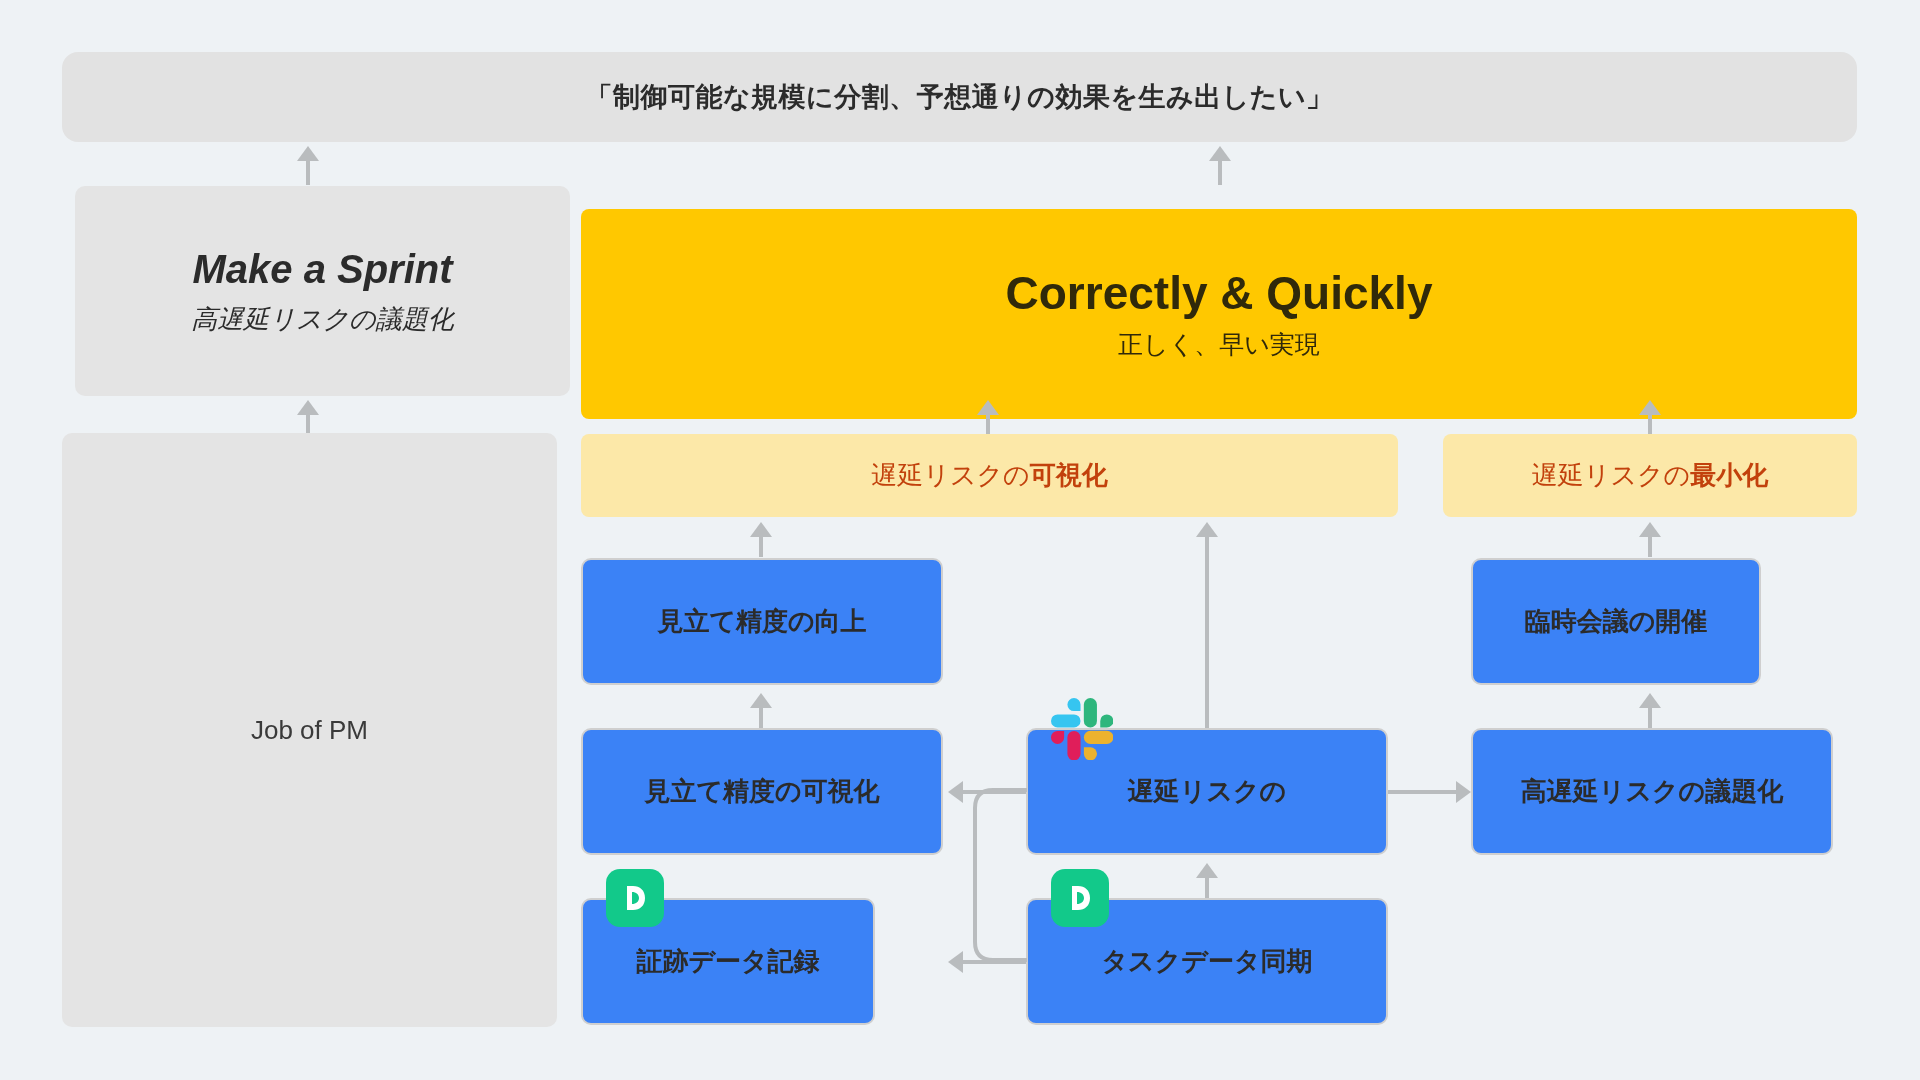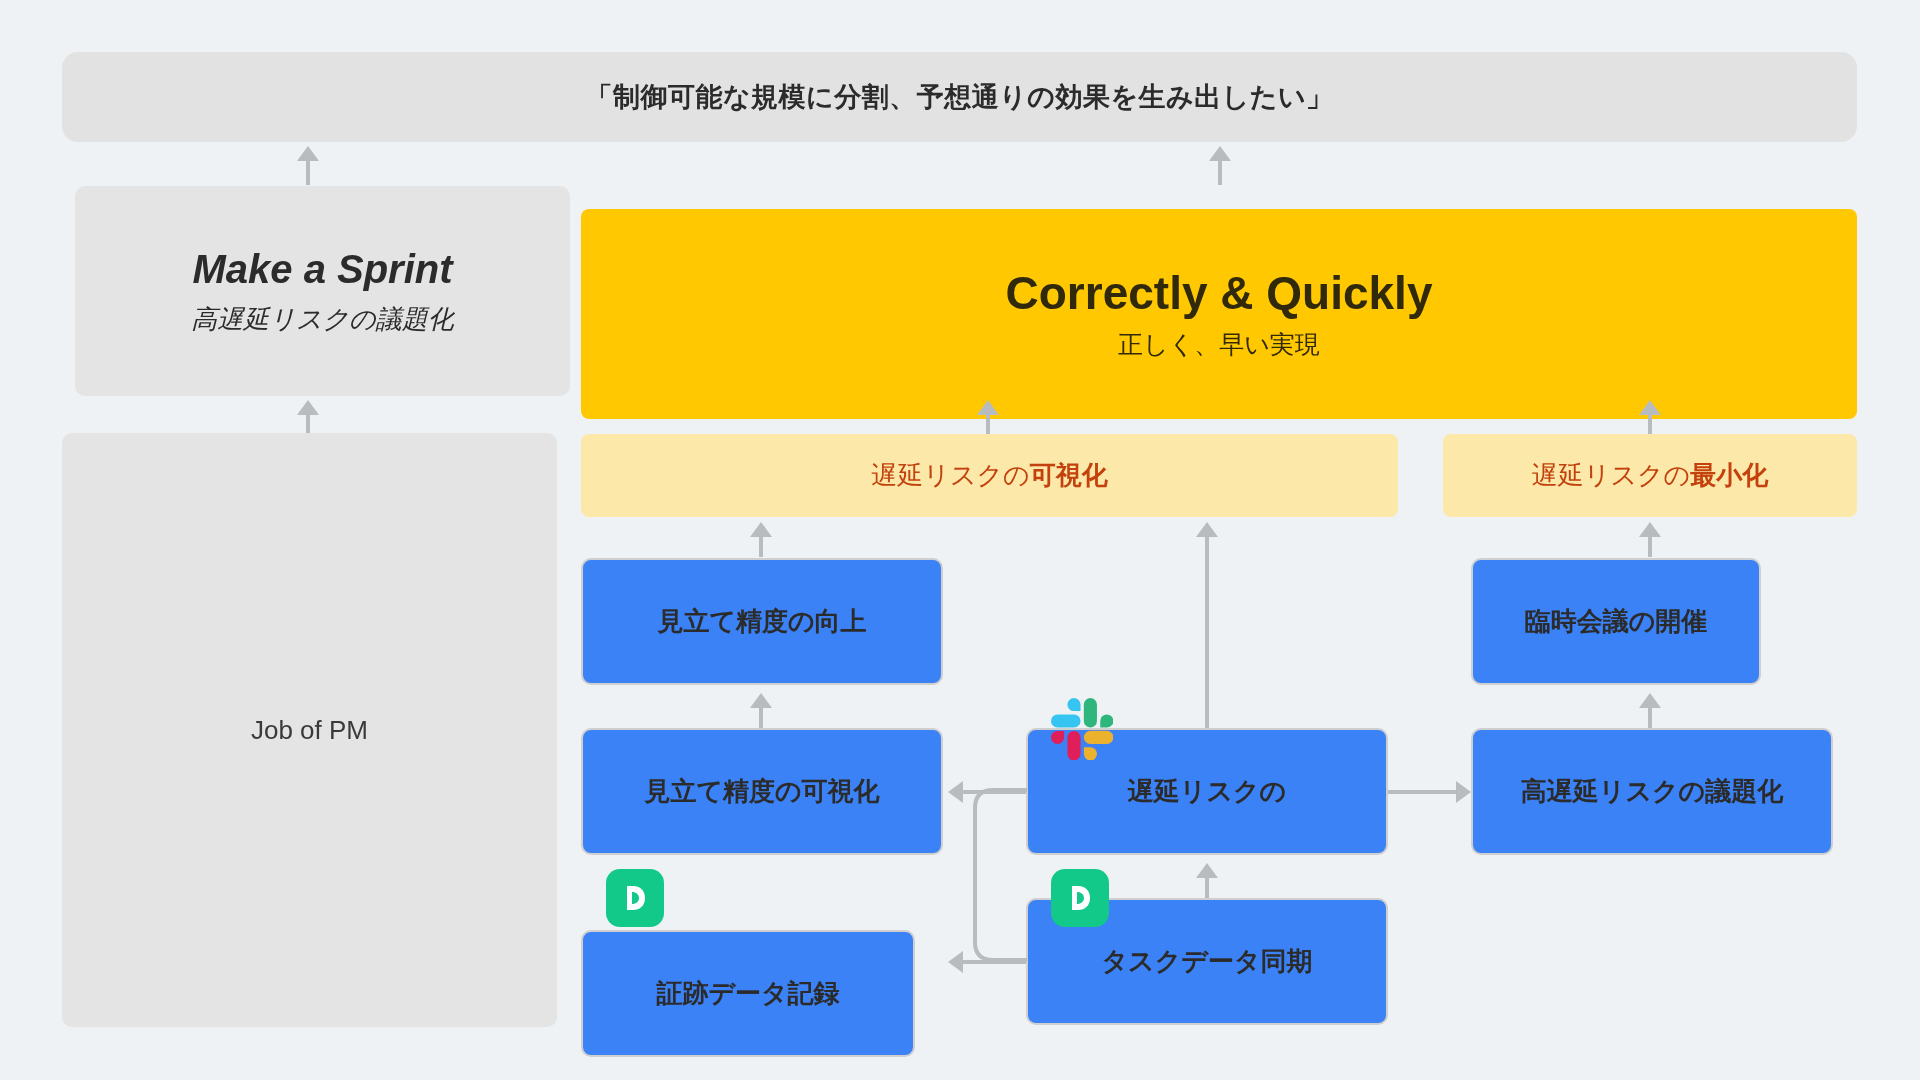--- a/index.html
+++ b/index.html
@@ -131,21 +131,21 @@
     <span class="t-card">見立て精度の向上</span>
   </div>
 
   <div class="conn vline" style="left:759px; top:702px; width:4px; height:26px;"></div>
   <div class="arrow arrow-up" style="left:750px; top:693px;"></div>
 
   <div class="box white-card" style="left:581px; top:728px; width:362px; height:127px;">
     <span class="t-card">見立て精度の可視化</span>
   </div>
 
-  <div class="box white-card" style="left:581px; top:898px; width:334px; height:127px;margin-top:32px;">
+  <div class="box white-card" style="left:581px; top:898px; width:294px; height:127px;">
     <span class="t-card">証跡データ記録</span>
   </div>
 
   <div class="badge backlog-badge" style="left:606px; top:869px;">
     <svg width="34" height="34" viewBox="0 0 34 34">
       <path d="M9 5 L9 29 L15 29 C22 29 27 24.6 27 17 C27 9.4 22 5 15 5 Z
                M14 11 C18.2 11 21 13.6 21 17 C21 20.4 18.2 23 14 23 Z" fill="#ffffff"></path>
     </svg>
   </div>
 

